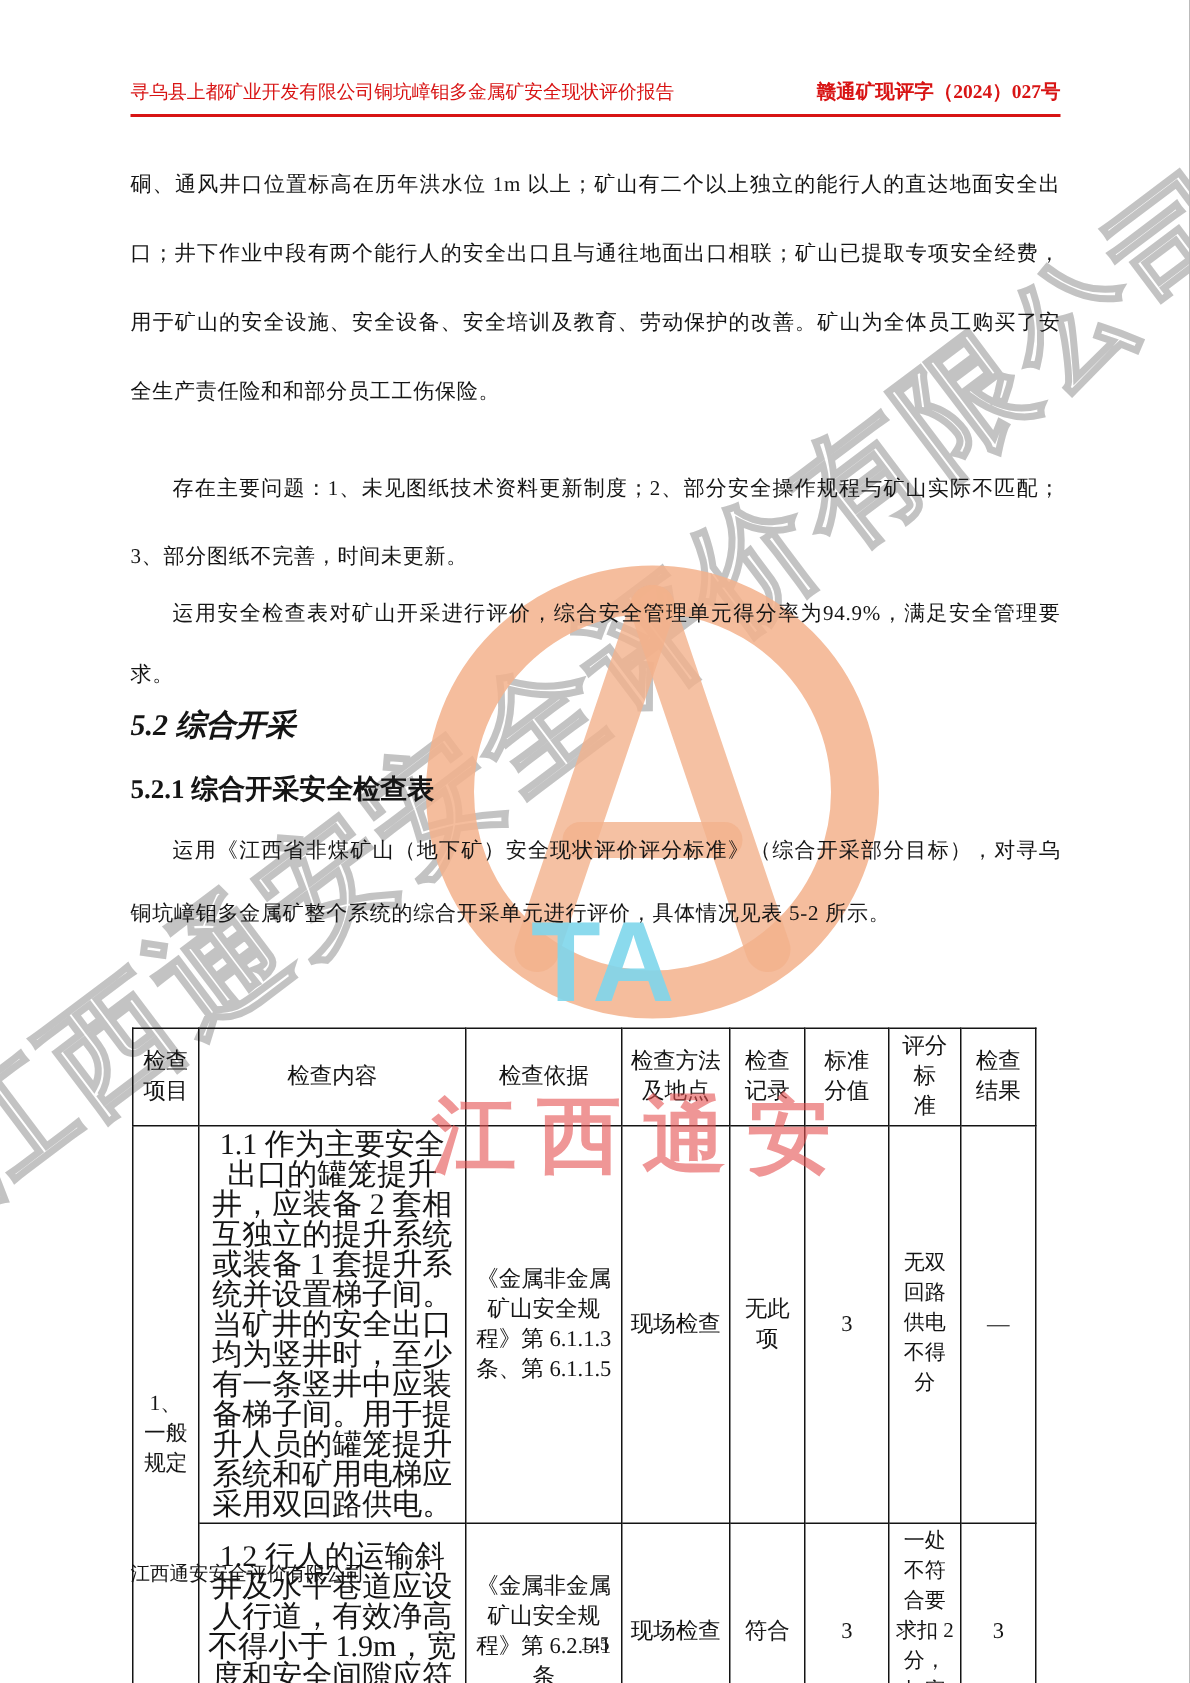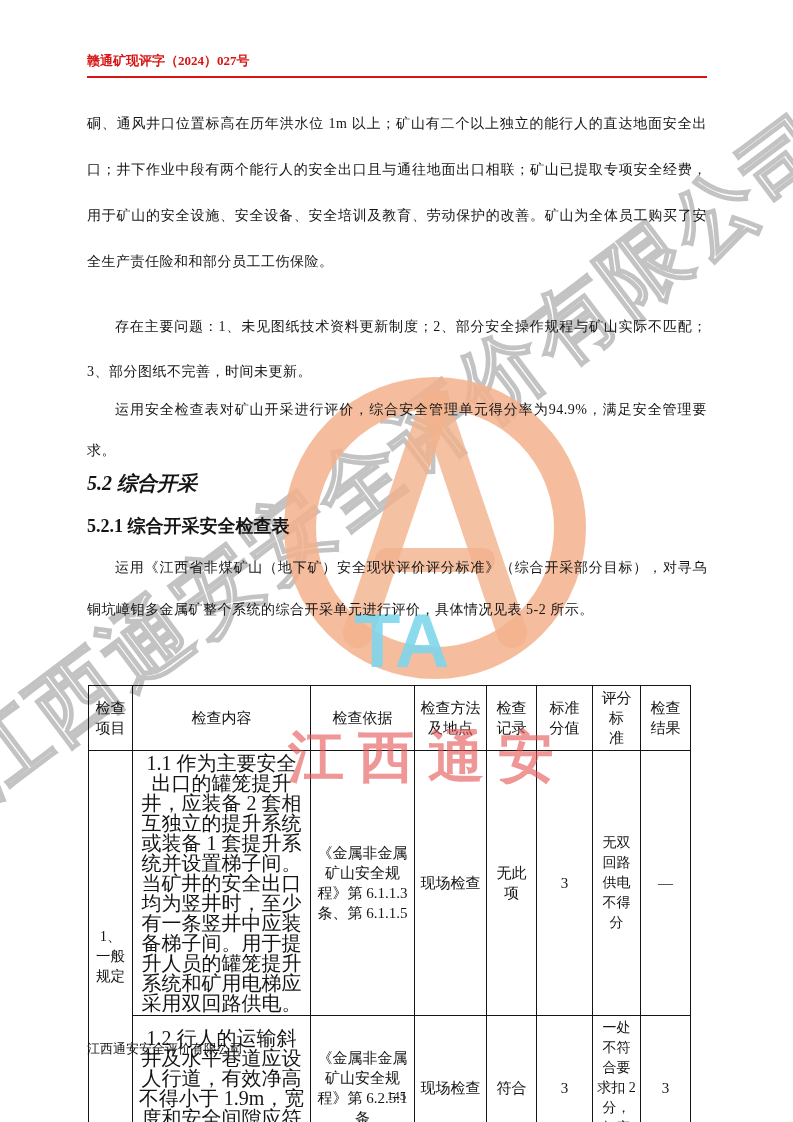--- a/index.html
+++ b/index.html
@@ -89,20 +89,21 @@
 
   <svg class="wm-logo" width="306" height="306" viewBox="0 0 306 306">
     <circle cx="153" cy="153" r="135" fill="none" stroke-width="32" opacity="0.85" stroke="#f3b28c"></circle>
     <path d="M153 30 L76 258" fill="none" stroke-width="30" stroke-linecap="round" opacity="0.8" stroke="#f3b28c"></path>
     <path d="M153 30 L230 258" fill="none" stroke-width="30" stroke-linecap="round" opacity="0.8" stroke="#f3b28c"></path>
     <path d="M105 185 L201 185" fill="none" stroke-width="24" stroke-linecap="round" opacity="0.8" stroke="#f3b28c"></path>
     <text x="72" y="292" font-size="76" font-weight="bold" font-family="Liberation Sans, DejaVu Sans, sans-serif" opacity="0.9" fill="#7fd6ec">TA</text>
   </svg>
 
   <div class="hdr">
+    <span class="hdr-left">寻乌县上都矿业开发有限公司铜坑嶂钼多金属矿安全现状评价报告</span>
     <span class="hdr-right">赣通矿现评字（2024）027号</span>
   </div>
   <div class="hdr-rule"></div>
 
   <p class="para" id="p1">硐、通风井口位置标高在历年洪水位 1m 以上；矿山有二个以上独立的能行人的直达地面安全出口；井下作业中段有两个能行人的安全出口且与通往地面出口相联；矿山已提取专项安全经费，用于矿山的安全设施、安全设备、安全培训及教育、劳动保护的改善。矿山为全体员工购买了安全生产责任险和和部分员工工伤保险。</p>
   <p class="para indent" id="p2">存在主要问题：1、未见图纸技术资料更新制度；2、部分安全操作规程与矿山实际不匹配；3、部分图纸不完善，时间未更新。</p>
   <p class="para indent" id="p3">运用安全检查表对矿山开采进行评价，综合安全管理单元得分率为94.9%，满足安全管理要求。</p>
 
   <h2 class="h52">5.2 综合开采</h2>
   <h3 class="h521">5.2.1 综合开采安全检查表</h3>

